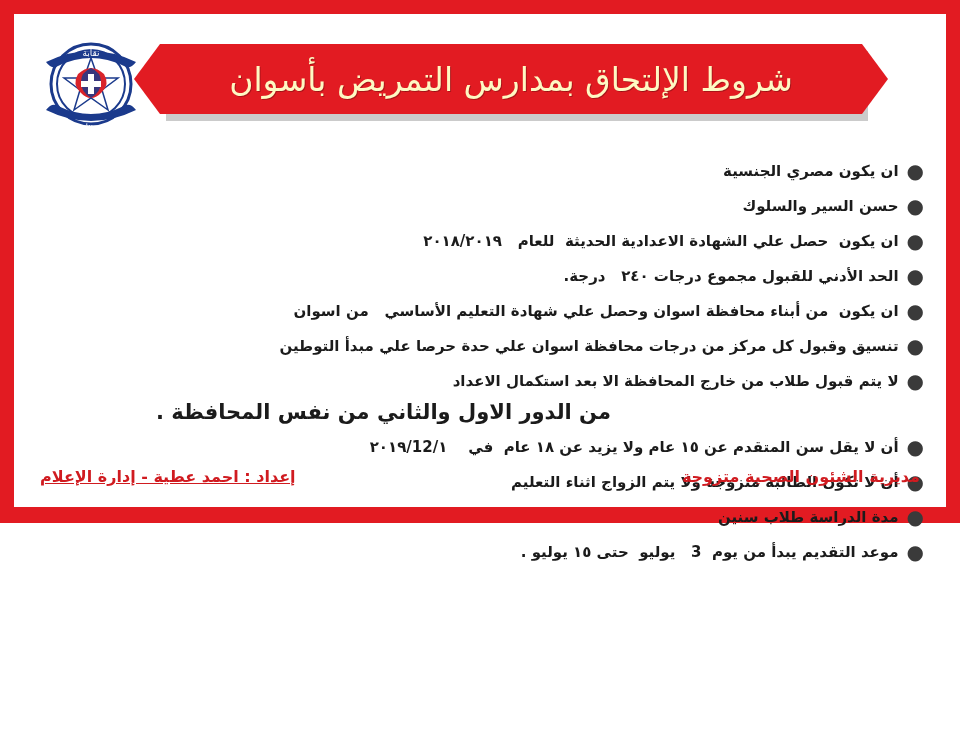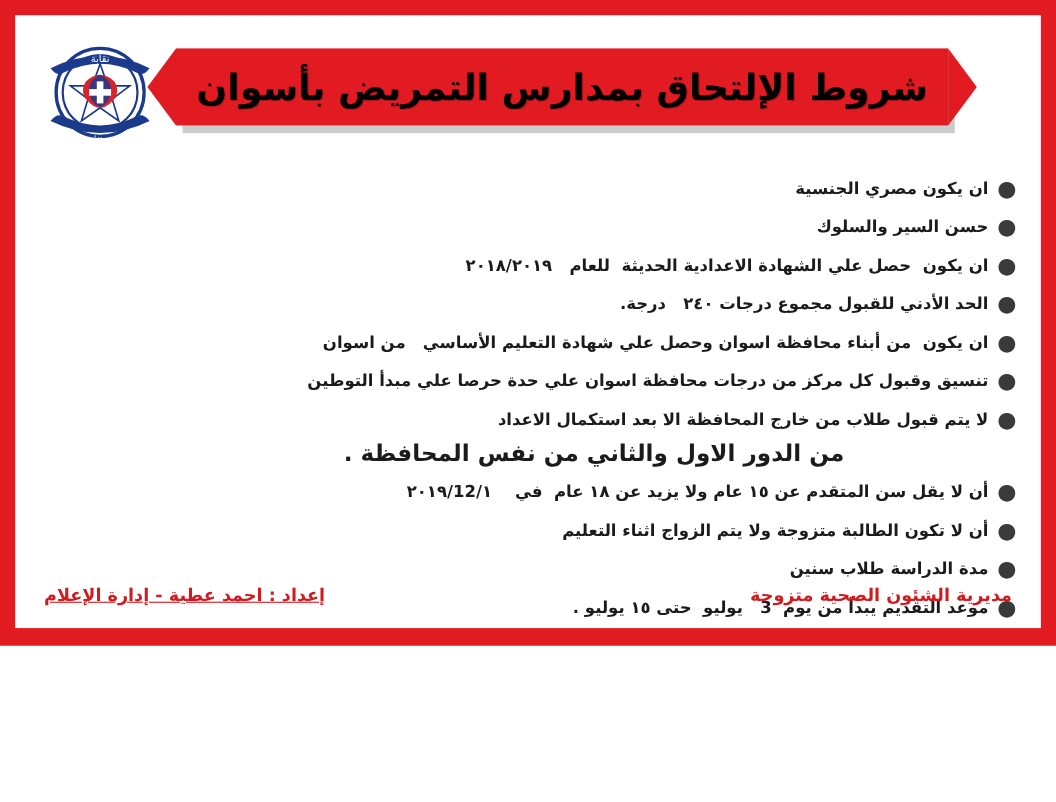--- a/index.html
+++ b/index.html
@@ -10,21 +10,21 @@
   body {
     width: 960px;
     height: 729px;
     overflow: hidden;
     font-family: "DejaVu Sans", "Liberation Sans", sans-serif;
   }
 
   .poster {
     position: relative;
     width: 960px;
-    height: 587px;
+    height: 523px;
     background: #ffffff;
     box-sizing: border-box;
     border-top: 14px solid #e21b22;
     border-bottom: 16px solid #e21b22;
     border-left: 14px solid #e21b22;
     border-right: 14px solid #e21b22;
   }
   
   .inner {
     position: absolute;
@@ -65,23 +65,23 @@
   .title-banner::after {
     content: "";
     position: absolute;
     right: -26px;
     top: 0;
     border-top: 35px solid transparent;
     border-bottom: 35px solid transparent;
     border-left: 26px solid #e21b22;
   }
   .title-text {
-    color: #000000;
+    color: #fef9c3;
     font-size: 33px;
-    font-weight: bold;
+    font-weight: normal;
     letter-spacing: 0px;
     white-space: nowrap;
     text-shadow: 1px 1px 0 rgba(0,0,0,0.25);
   }
 
   
   .logo {
     position: absolute;
     top: 2px;
     left: 18px;
@@ -118,21 +118,21 @@
     line-height: 34px;
     text-align: right;
     flex: 1 1 auto;
     white-space: pre-wrap;
   }
   .item-sub {
     color: #1b1b1b;
     font-size: 21px;
     font-weight: bold;
     line-height: 34px;
-    text-align: center;
+    text-align: left;
     padding-left: 120px;
     margin-top: -4px;
     margin-bottom: 1px;
   }
 
   
   .list .item { padding-right: 0; }
 
   
   .footer {

